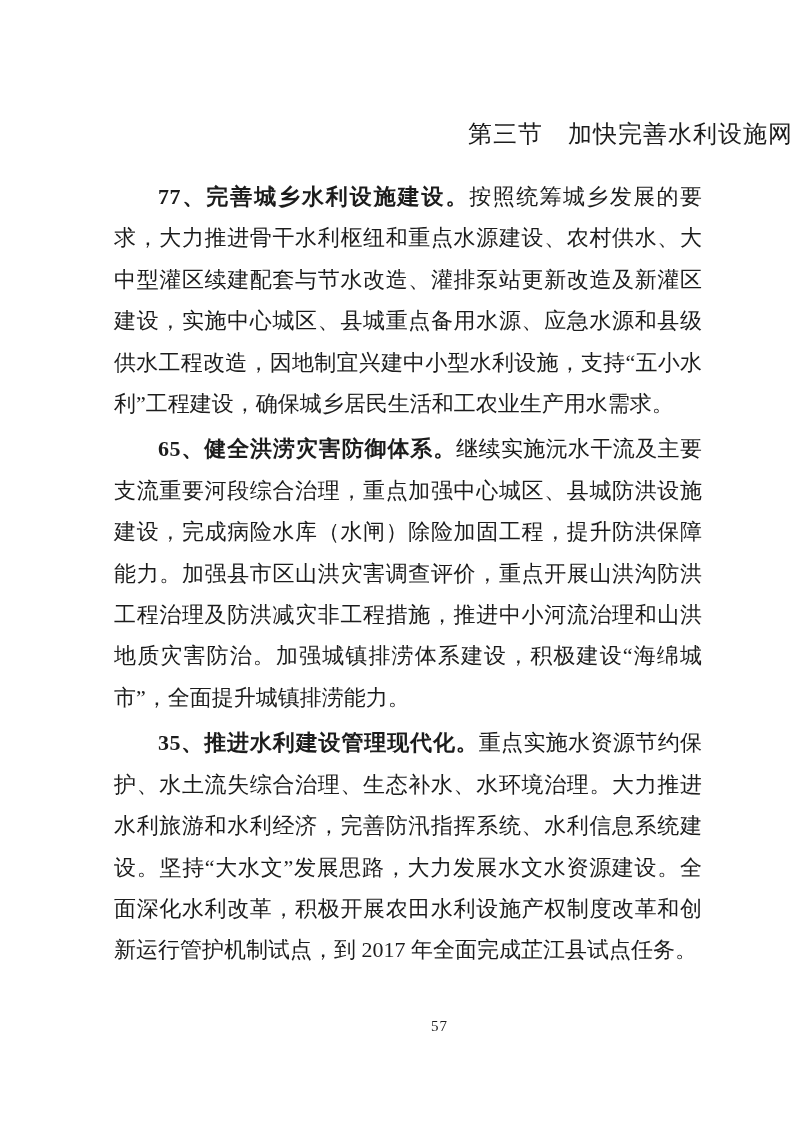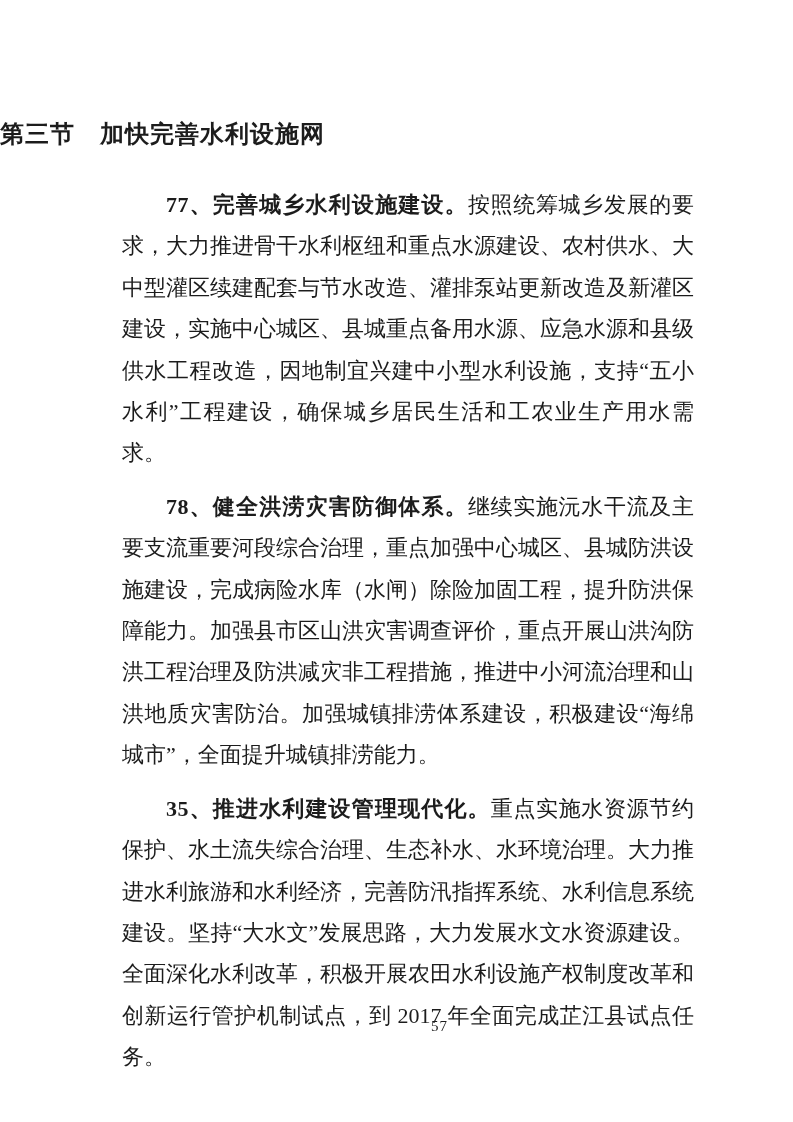--- a/index.html
+++ b/index.html
@@ -15,34 +15,34 @@
     background: #ffffff;
     color: #1c1c1c;
     font-family: "Liberation Serif", "DejaVu Serif", serif;
     overflow: hidden;
   }
   .section-title {
     position: absolute;
     top: 118px;
     left: 0;
     width: 100%;
-    text-align: left;
+    text-align: right;
     font-size: 24px;
-    font-weight: 700;
+    font-weight: 400;
     letter-spacing: 1px;
     line-height: 32px;
   }
   .content {
     position: absolute;
     top: 172px;
     left: 110px;
     width: 596px;
   }
   .para {
-    margin: 12px;
+    margin: 4px;
     font-size: 22px;
     line-height: 41.4px;
     text-align: justify;
     text-justify: inter-ideograph;
     text-indent: 2em;
     word-break: break-all;
   }
   .para .lead {
     font-weight: 700;
     letter-spacing: 0.5px;
@@ -62,21 +62,21 @@
 <body>
 
 <div class="page">
 
   <div class="section-title">第三节　加快完善水利设施网</div>
 
   <div class="content">
 
     <p class="para"><span class="lead">77、完善城乡水利设施建设。</span><span>按照统筹城乡发展的要求，大力推进骨干水利枢纽和重点水源建设、农村供水、大中型灌区续建配套与节水改造、灌排泵站更新改造及新灌区建设，实施中心城区、县城重点备用水源、应急水源和县级供水工程改造，因地制宜兴建中小型水利设施，支持“五小水利”工程建设，确保城乡居民生活和工农业生产用水需求。</span></p>
 
-    <p class="para"><span class="lead">78、健全洪涝灾害防御体系。</span><span>继续实施沅水干流及主要支流重要河段综合治理，重点加强中心城区、县城防洪设施建设，完成病险水库（水闸）除险加固工程，提升防洪保障能力。加强县市区山洪灾害调查评价，重点开展山洪沟防洪工程治理及防洪减灾非工程措施，推进中小河流治理和山洪地质灾害防治。加强城镇排涝体系建设，积极建设“海绵城市”，全面提升城镇排涝能力。</span></p>
+    <p class="para"><span class="lead">65、健全洪涝灾害防御体系。</span><span>继续实施沅水干流及主要支流重要河段综合治理，重点加强中心城区、县城防洪设施建设，完成病险水库（水闸）除险加固工程，提升防洪保障能力。加强县市区山洪灾害调查评价，重点开展山洪沟防洪工程治理及防洪减灾非工程措施，推进中小河流治理和山洪地质灾害防治。加强城镇排涝体系建设，积极建设“海绵城市”，全面提升城镇排涝能力。</span></p>
 
     <p class="para"><span class="lead">35、推进水利建设管理现代化。</span><span>重点实施水资源节约保护、水土流失综合治理、生态补水、水环境治理。大力推进水利旅游和水利经济，完善防汛指挥系统、水利信息系统建设。坚持“大水文”发展思路，大力发展水文水资源建设。全面深化水利改革，积极开展农田水利设施产权制度改革和创新运行管护机制试点，到 2017 年全面完成芷江县试点任务。</span></p>
 
   </div>
 
   <div class="page-number">57</div>
 
 </div>
 
 </body></html>

